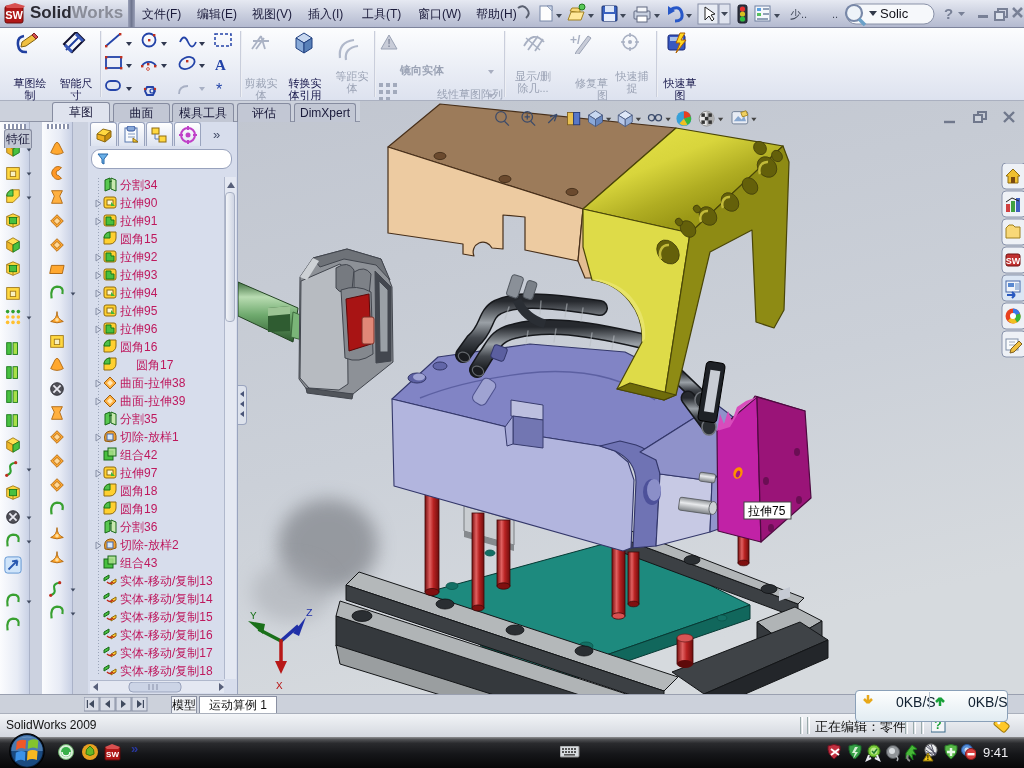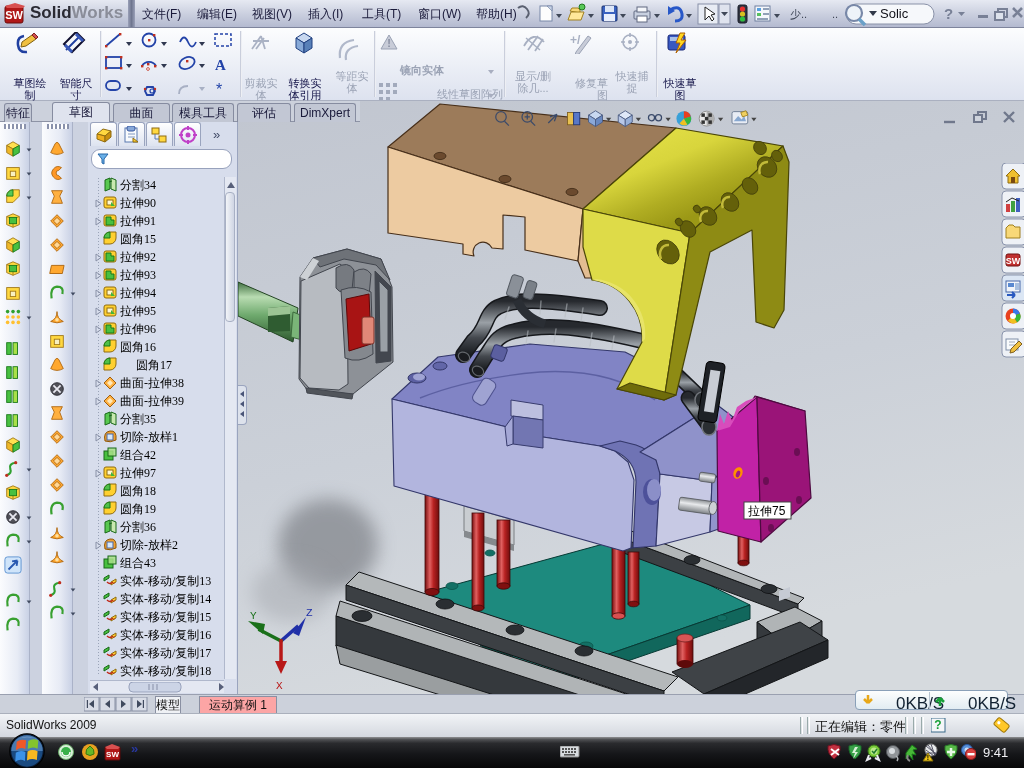--- a/index.html
+++ b/index.html
@@ -26,29 +26,29 @@
 .tab{position:absolute;top:2px;height:19px;line-height:18px;text-align:center;font-size:12px;color:#1a1a3a;border:1px solid #868ca0;border-bottom:none;border-radius:3px 3px 0 0;background:#c2c7d4;}
 .tab.active{background:#dfe3ee;height:20px;top:1px;}
 
 #lefttools{left:0;top:122px;width:88px;height:572px;background:#ccd2e0;}
 .tcol{position:absolute;top:0;height:572px;background:linear-gradient(90deg,#fbfcfe 0%,#e7ebf5 60%,#c9d1e5 100%);border-right:1px solid #aab2c8;}
 .ticon{position:absolute;width:18px;height:18px;}
 
 #panel{left:88px;top:122px;width:150px;height:572px;background:#d7ddec;border-right:1px solid #9aa4be;}
 .ptab{position:absolute;top:0;width:27px;height:24px;border:1px solid #9aa4be;border-bottom:none;border-radius:3px 3px 0 0;background:linear-gradient(#fff,#dde3f0);}
 #filter{position:absolute;left:3px;top:27px;width:141px;height:20px;background:#fff;border:1px solid #98a2bc;border-radius:9px;}
-#tree{position:absolute;left:2px;top:52px;width:134px;height:505px;font-size:12px;color:#000000;font-family:Liberation Serif, serif;}
+#tree{position:absolute;left:2px;top:52px;width:134px;height:505px;font-size:12px;color:#be185d;}
 .trow{position:absolute;left:0;height:18px;line-height:18px;white-space:nowrap;}
 
 .sb{position:absolute;background:linear-gradient(90deg,#f2f4f8,#cfd5e4);border:1px solid #a8b0c4;}
 
 #viewport{left:238px;top:101px;width:786px;height:593px;background:linear-gradient(#c2c7d0,#cfd4db 70%,#d7dbe1);}
 
 #bottomtabs{left:0;top:694px;width:1024px;height:19px;background:#ccd1db;border-top:1px solid #9aa0b0;}
-.btab{position:absolute;top:1px;height:17px;line-height:16px;font-size:12px;color:#111;text-align:center;border:1px solid #8a90a2;border-bottom:none;background:#fca5a5;}
+.btab{position:absolute;top:1px;height:17px;line-height:16px;font-size:12px;color:#111;text-align:center;border:1px solid #8a90a2;border-bottom:none;background:#ffffff;}
 
 #statusbar{left:0;top:713px;width:1024px;height:24px;background:linear-gradient(#f2f4f7,#d4d8df);border-top:1px solid #aab0bc;font-size:12px;color:#111;}
 
 #taskbar{left:0;top:737px;width:1024px;height:31px;background:linear-gradient(#8f9092 0%,#505154 8%,#2a2b2e 20%,#151619 55%,#070708 100%);}
 .tkbtn{position:absolute;top:3px;height:25px;border:1px solid #555a60;border-radius:3px;background:linear-gradient(#4e5157,#26282c 50%,#1a1c20);color:#eee;font-size:12px;line-height:23px;white-space:nowrap;overflow:hidden;}
 </style>
 </head>
 <body>
 <div id="app">
   <div id="titlebar" class="abs">
@@ -257,21 +257,21 @@
     <div class="dd ddg" style="left:630px;top:91px;"></div>
     <div class="vsep" style="left:656px;"></div>
     <svg class="abs" style="left:666px;top:3px" width="24" height="24" viewBox="0 0 24 24">
       <rect x="2" y="4" width="17" height="15" rx="2" fill="#3858c0" stroke="#182878"></rect>
       <rect x="4" y="6" width="13" height="4" fill="#a8c0e8"></rect>
       <polygon points="14,2 10,12 14,12 10,22 20,9 15,9 19,2" fill="#ffd820" stroke="#b06000"></polygon>
     </svg>
     <div class="cmbtn" style="left:658px;top:49px;width:44px;">快速草<br>图</div>
   </div>
   <div id="tabrow" class="abs">
-    <div class="tab" style="left:4px;width:28px;">特征</div>
+    <div class="tab" style="left:4px;width:28px;margin-top:26px;">特征</div>
     <div class="tab active" style="left:52px;width:58px;">草图</div>
     <div class="tab" style="left:113px;width:57px;">曲面</div>
     <div class="tab" style="left:172px;width:62px;">模具工具</div>
     <div class="tab" style="left:237px;width:54px;">评估</div>
     <div class="tab" style="left:294px;width:62px;">DimXpert</div>
   </div>
   <div id="viewport" class="abs">
   <svg width="786" height="593" viewBox="238 101 786 593">
     <defs>
       <filter id="blur1" x="-50%" y="-50%" width="200%" height="200%">
@@ -1121,21 +1121,21 @@
         <rect x="32" y="0" width="15" height="14" fill="#d8dce6" stroke="#8890a4"></rect>
         <rect x="48" y="0" width="15" height="14" fill="#d8dce6" stroke="#8890a4"></rect>
         <g fill="#404a5e">
             <path d="M10,3 v8 l-5,-4 z M4,3 v8 h-1.2 v-8 z"></path>
             <path d="M26,3 v8 l-5,-4 z"></path>
             <path d="M37,3 v8 l5,-4 z"></path>
             <path d="M53,3 v8 l5,-4 z M60,3 v8 h-1.2 v-8 z"></path>
           </g>
       </g>
     </svg>
-    <div class="btab" style="left:155px;width:26px;background:#eff1f5;">模型</div>
+    <div class="btab" style="left:171px;width:26px;background:#eff1f5;">模型</div>
     <div class="btab" style="left:199px;width:78px;">运动算例 1</div>
   </div>
   <div id="statusbar" class="abs">
     <div class="abs" style="left:6px;top:4px;">SolidWorks 2009</div>
     <div class="abs" style="left:800px;top:3px;width:3px;height:17px;border-left:1px solid #9aa;border-right:1px solid #fff;"></div>
     <div class="abs" style="left:807px;top:3px;width:3px;height:17px;border-left:1px solid #9aa;border-right:1px solid #fff;"></div>
     <div class="abs" style="left:815px;top:4px;font-size:13px;">正在编辑：零件</div>
     <div class="abs" style="left:905px;top:3px;width:3px;height:17px;border-left:1px solid #9aa;border-right:1px solid #fff;"></div>
     <div class="abs" style="left:913px;top:3px;width:3px;height:17px;border-left:1px solid #9aa;border-right:1px solid #fff;"></div>
     <div class="abs" style="left:921px;top:3px;width:3px;height:17px;border-left:1px solid #9aa;border-right:1px solid #fff;"></div>
@@ -1143,21 +1143,21 @@
         <rect x="0" y="0" width="14" height="14" fill="#f4f6f8" stroke="#3a6a8a"></rect>
         <text x="7" y="11" text-anchor="middle" font-size="12" font-weight="bold" fill="#18a038">?</text>
       </svg>
     <svg class="abs" style="left:992px;top:3px" width="20" height="18">
         <g transform="rotate(40 10 9)">
           <rect x="2" y="4" width="14" height="9" rx="2" fill="#ffc828" stroke="#a07808"></rect>
           <circle cx="5.5" cy="8.5" r="1.6" fill="#fff"></circle>
         </g>
       </svg>
   </div>
-  <div id="netwidget" class="abs" style="left:855px;top:690px;width:153px;height:20px;z-index:6;background:linear-gradient(#fdfefe,#e2ecf2);border:1px solid #8aa0b8;border-radius:4px;font-size:17px;color:#102030;">
+  <div id="netwidget" class="abs" style="left:855px;top:690px;width:153px;height:32px;z-index:6;background:linear-gradient(#fdfefe,#e2ecf2);border:1px solid #8aa0b8;border-radius:4px;font-size:14px;color:#102030;">
     <svg class="abs" style="left:6px;top:3px" width="12" height="13">
         <path d="M6,1 v8 M6,9 l-4,-4 M6,9 l4,-4" stroke="#e8a818" stroke-width="2.5"></path>
       </svg>
     <div class="abs" style="left:40px;top:3px;">0KB/S</div>
     <div class="abs" style="left:73px;top:1px;width:1px;height:17px;background:#b8c4d0;"></div>
     <svg class="abs" style="left:78px;top:3px" width="12" height="13">
         <path d="M6,12 v-7 M6,4 l-4,4 M6,4 l4,4" stroke="#18a038" stroke-width="2.5"></path>
       </svg>
     <div class="abs" style="left:112px;top:3px;">0KB/S</div>
   </div>

